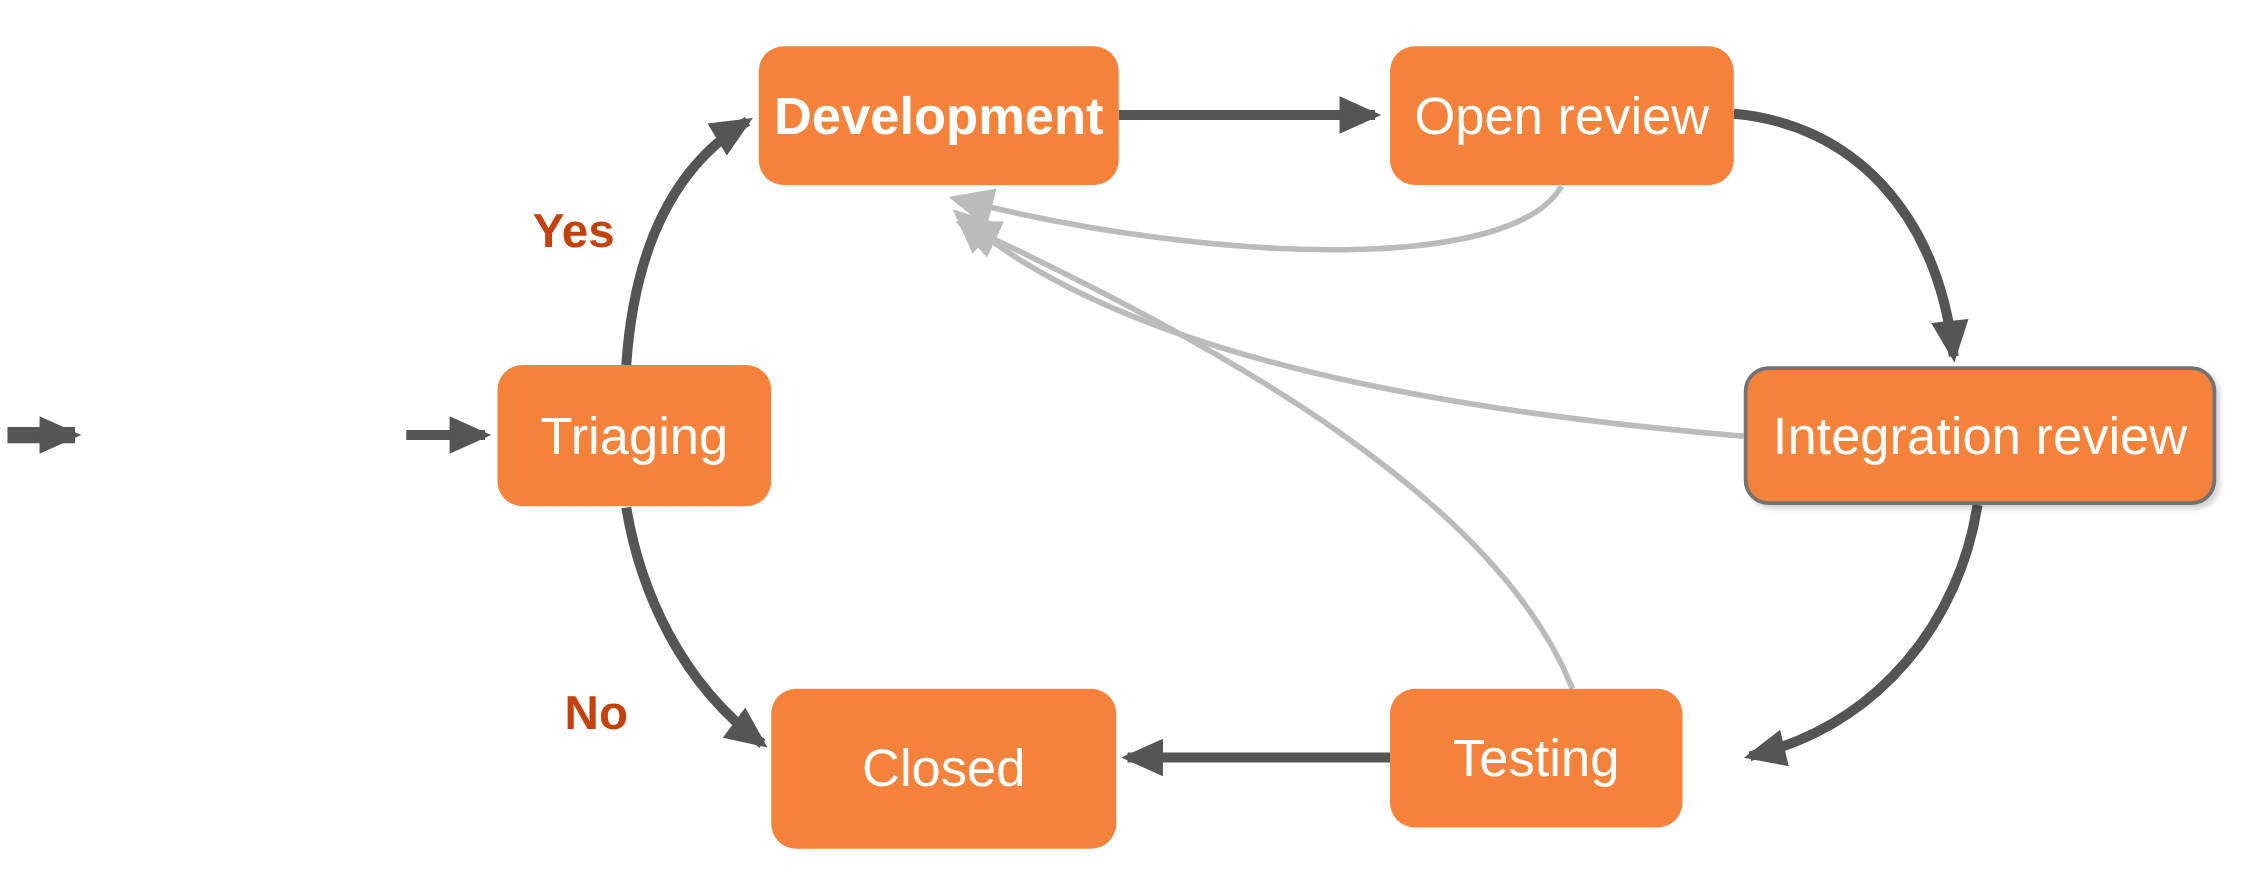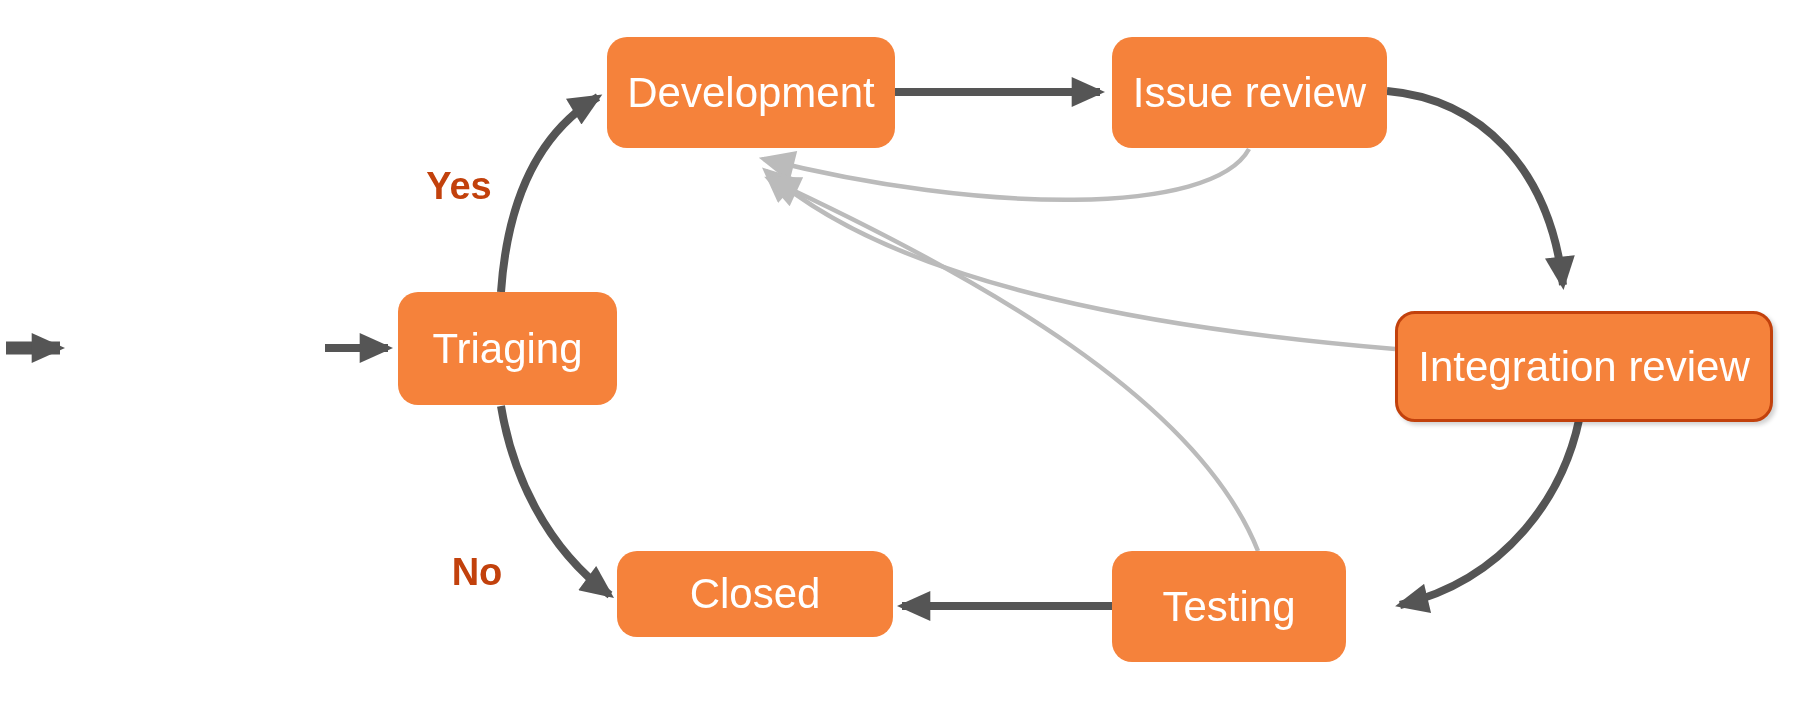--- a/index.html
+++ b/index.html
@@ -17,39 +17,38 @@
     background:#F5823B;
     color:#ffffff;
     border-radius:20px;
     display:flex;align-items:center;justify-content:center;
     font-size:42px;font-weight:400;
     white-space:nowrap;
     text-align:center;
     user-select:none;
   }
   .node.selected{
-    border:3px solid #c2410c;
+    border:3px solid #737373;
     box-shadow:3px 3px 4px rgba(0,0,0,0.18);
-    margin-top:18px;
   }
   .edge-label{
     position:absolute;
     transform:translate(-50%,-50%);
     font-size:38px;font-weight:700;
     color:#c2410c;
     user-select:none;
   }
   
   #n-open-issue        {left:66px;  top:293px; width:259px; height:111px;}
   #n-triaging          {left:398px; top:292px; width:219px; height:113px;}
-  #n-development       {left:607px; top:37px;  width:288px; height:111px;}
+  #n-development       {left:607px; top:37px;  width:288px; height:111px;font-weight:bold;}
   #n-peer-review       {left:1112px;top:37px;  width:275px; height:111px;}
   #n-integration-review{left:1395px;top:293px; width:378px; height:111px;}
   #n-testing           {left:1112px;top:551px; width:234px; height:111px;}
-  #n-closed            {left:617px; top:551px; width:276px; height:86px;text-align:right;}
+  #n-closed            {left:617px; top:551px; width:276px; height:128px;text-align:right;}
   #lbl-yes{left:459px;top:186px;}
   #lbl-no {left:477px;top:572px;}
 </style>
 </head>
 <body>
 
 <div class="canvas">
 
   <svg class="edge-layer" width="1797" height="712" viewBox="0 0 1797 712" xmlns="http://www.w3.org/2000/svg">
     <defs>
@@ -73,21 +72,21 @@
     <path d="M 1582 404 C 1568 495, 1505 580, 1400 605" fill="none" stroke="#555555" stroke-width="8" marker-end="url(#mDark)"></path>
     <path d="M 1112 606 L 902 606" fill="none" stroke="#555555" stroke-width="8" marker-end="url(#mDark)"></path>
     <path d="M 501 406 C 512 472, 544 546, 610 595" fill="none" stroke="#555555" stroke-width="8" marker-end="url(#mDark)"></path>
   </svg>
 
 
   <div class="node" id="n-triaging">Triaging</div>
 
   <div class="node" id="n-development">Development</div>
 
-  <div class="node" id="n-peer-review">Issue review</div>
+  <div class="node" id="n-peer-review">Open review</div>
 
   <div class="node selected" id="n-integration-review">Integration review</div>
 
   <div class="node" id="n-testing">Testing</div>
 
   <div class="node" id="n-closed">Closed</div>
 
   <div class="edge-label" id="lbl-yes">Yes</div>
 
   <div class="edge-label" id="lbl-no">No</div>

